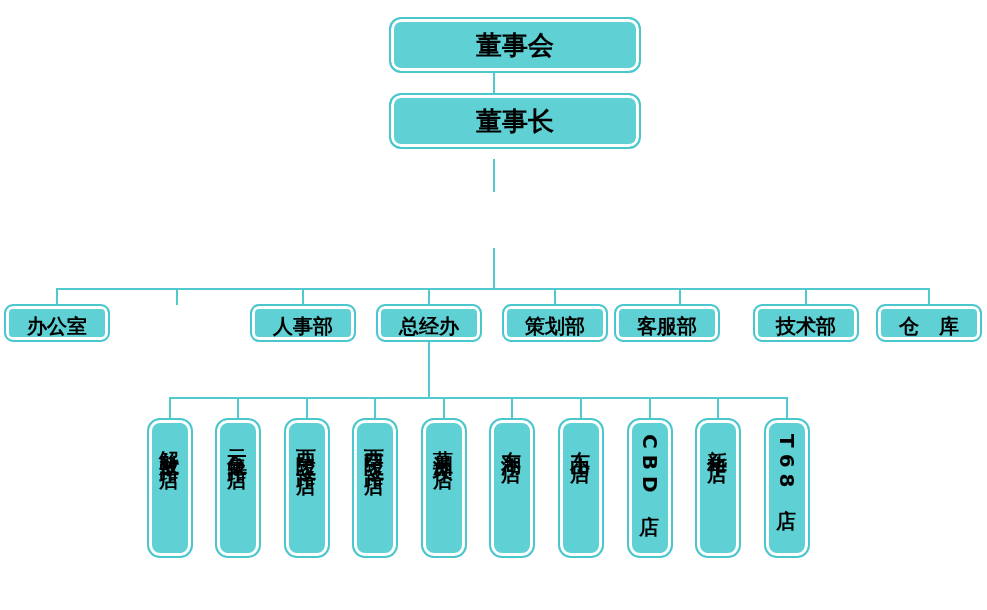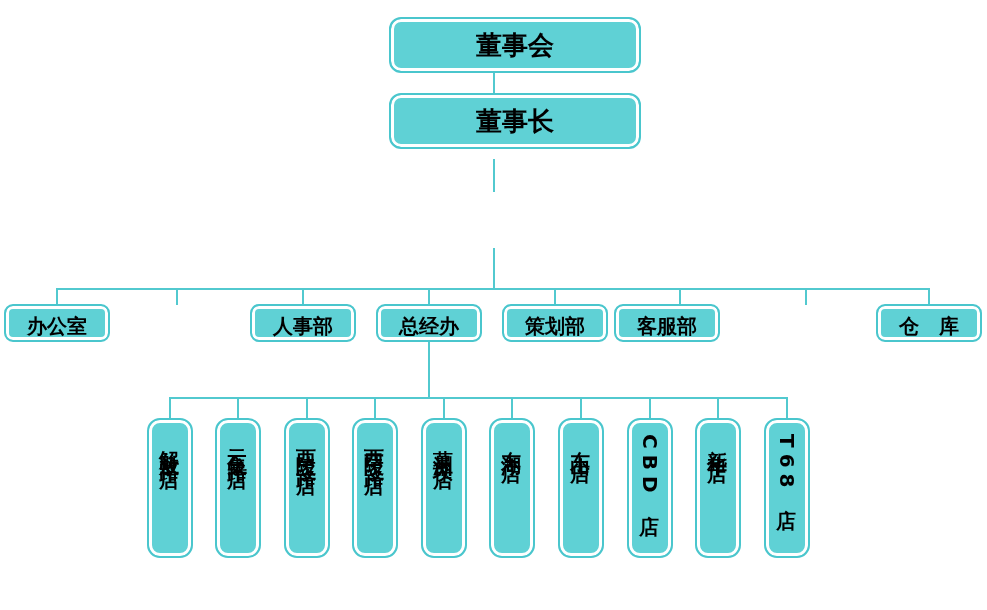--- a/index.html
+++ b/index.html
@@ -108,20 +108,23 @@
   </div>
   <div class="node dept" style="left:250px">
     <span>人事部</span>
   </div>
   <div class="node dept" style="left:502px">
     <span>策划部</span>
   </div>
   <div class="node dept" style="left:614px">
     <span>客服部</span>
   </div>
+  <div class="node dept" style="left:753px">
+    <span>技术部</span>
+  </div>
   <div class="node dept" style="left:876px">
     <span>仓　库</span>
   </div>
 
   <div class="node store" style="left:147px">
     <span>解放路店</span>
   </div>
   <div class="node store" style="left:215px">
     <span>云集路店</span>
   </div>

